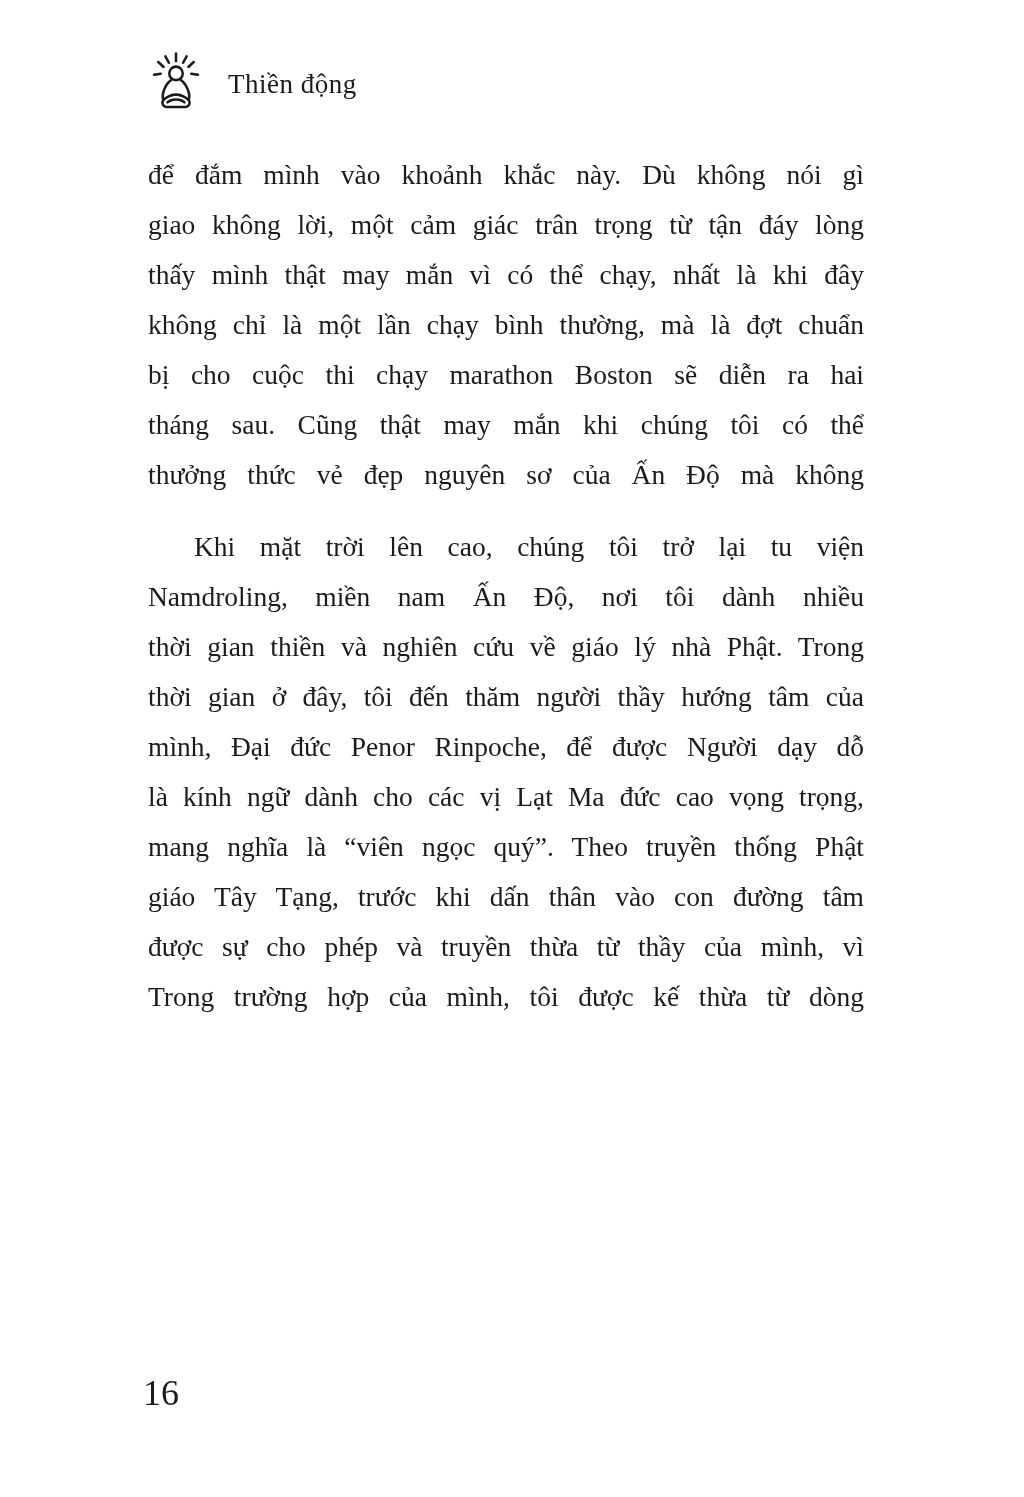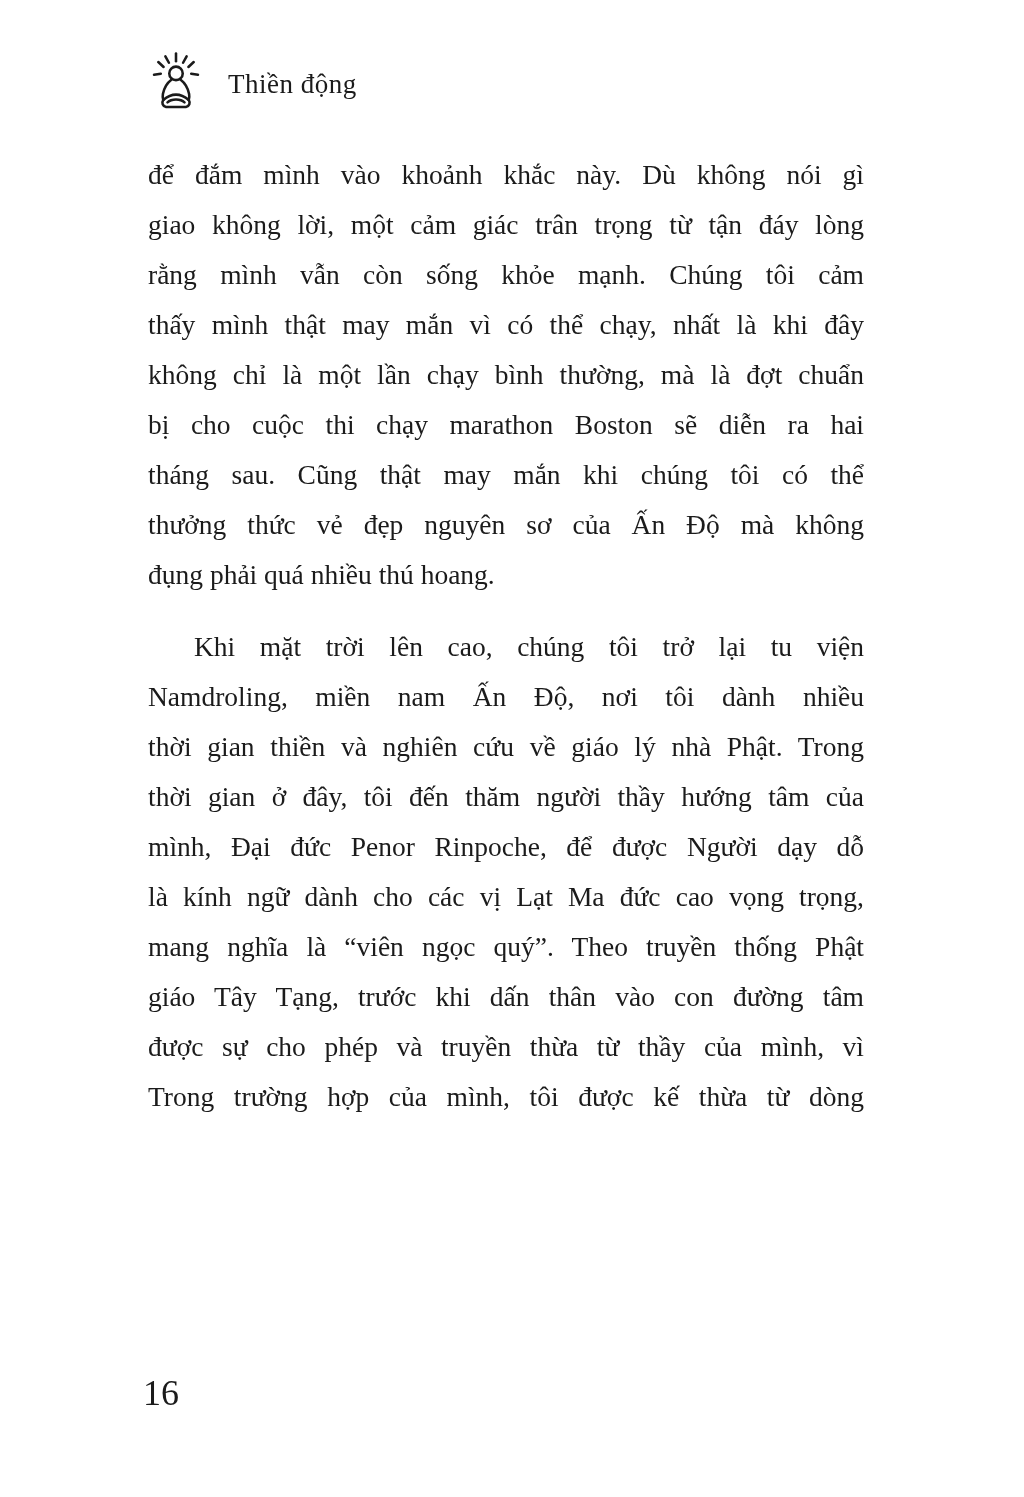--- a/index.html
+++ b/index.html
@@ -81,27 +81,25 @@
         <path d="M32 70.5 C29.5 74.5 31 79.5 36 80.5 L64 80.5 C69 79.5 70.5 74.5 68 70.5"></path>
       </svg>
     </span>
     <span class="header-title">Thiền động</span>
   </div>
 
   <div class="text-block">
       <div class="paragraph">
         <div class="line">để đắm mình vào khoảnh khắc này. Dù không nói gì</div>
         <div class="line">giao không lời, một cảm giác trân trọng từ tận đáy lòng</div>
-        <div class="line">rằng mình vẫn còn sống khỏe mạnh. Chúng tôi cảm</div>
         <div class="line">thấy mình thật may mắn vì có thể chạy, nhất là khi đây</div>
         <div class="line">không chỉ là một lần chạy bình thường, mà là đợt chuẩn</div>
         <div class="line">bị cho cuộc thi chạy marathon Boston sẽ diễn ra hai</div>
         <div class="line">tháng sau. Cũng thật may mắn khi chúng tôi có thể</div>
         <div class="line">thưởng thức vẻ đẹp nguyên sơ của Ấn Độ mà không</div>
-        <div class="line last">đụng phải quá nhiều thú hoang.</div>
       </div>
       <div class="paragraph indent">
         <div class="line first-indent">Khi mặt trời lên cao, chúng tôi trở lại tu viện</div>
         <div class="line">Namdroling, miền nam Ấn Độ, nơi tôi dành nhiều</div>
         <div class="line">thời gian thiền và nghiên cứu về giáo lý nhà Phật. Trong</div>
         <div class="line">thời gian ở đây, tôi đến thăm người thầy hướng tâm của</div>
         <div class="line">mình, Đại đức Penor Rinpoche, để được Người dạy dỗ</div>
         <div class="line">là kính ngữ dành cho các vị Lạt Ma đức cao vọng trọng,</div>
         <div class="line">mang nghĩa là “viên ngọc quý”. Theo truyền thống Phật</div>
         <div class="line">giáo Tây Tạng, trước khi dấn thân vào con đường tâm</div>

